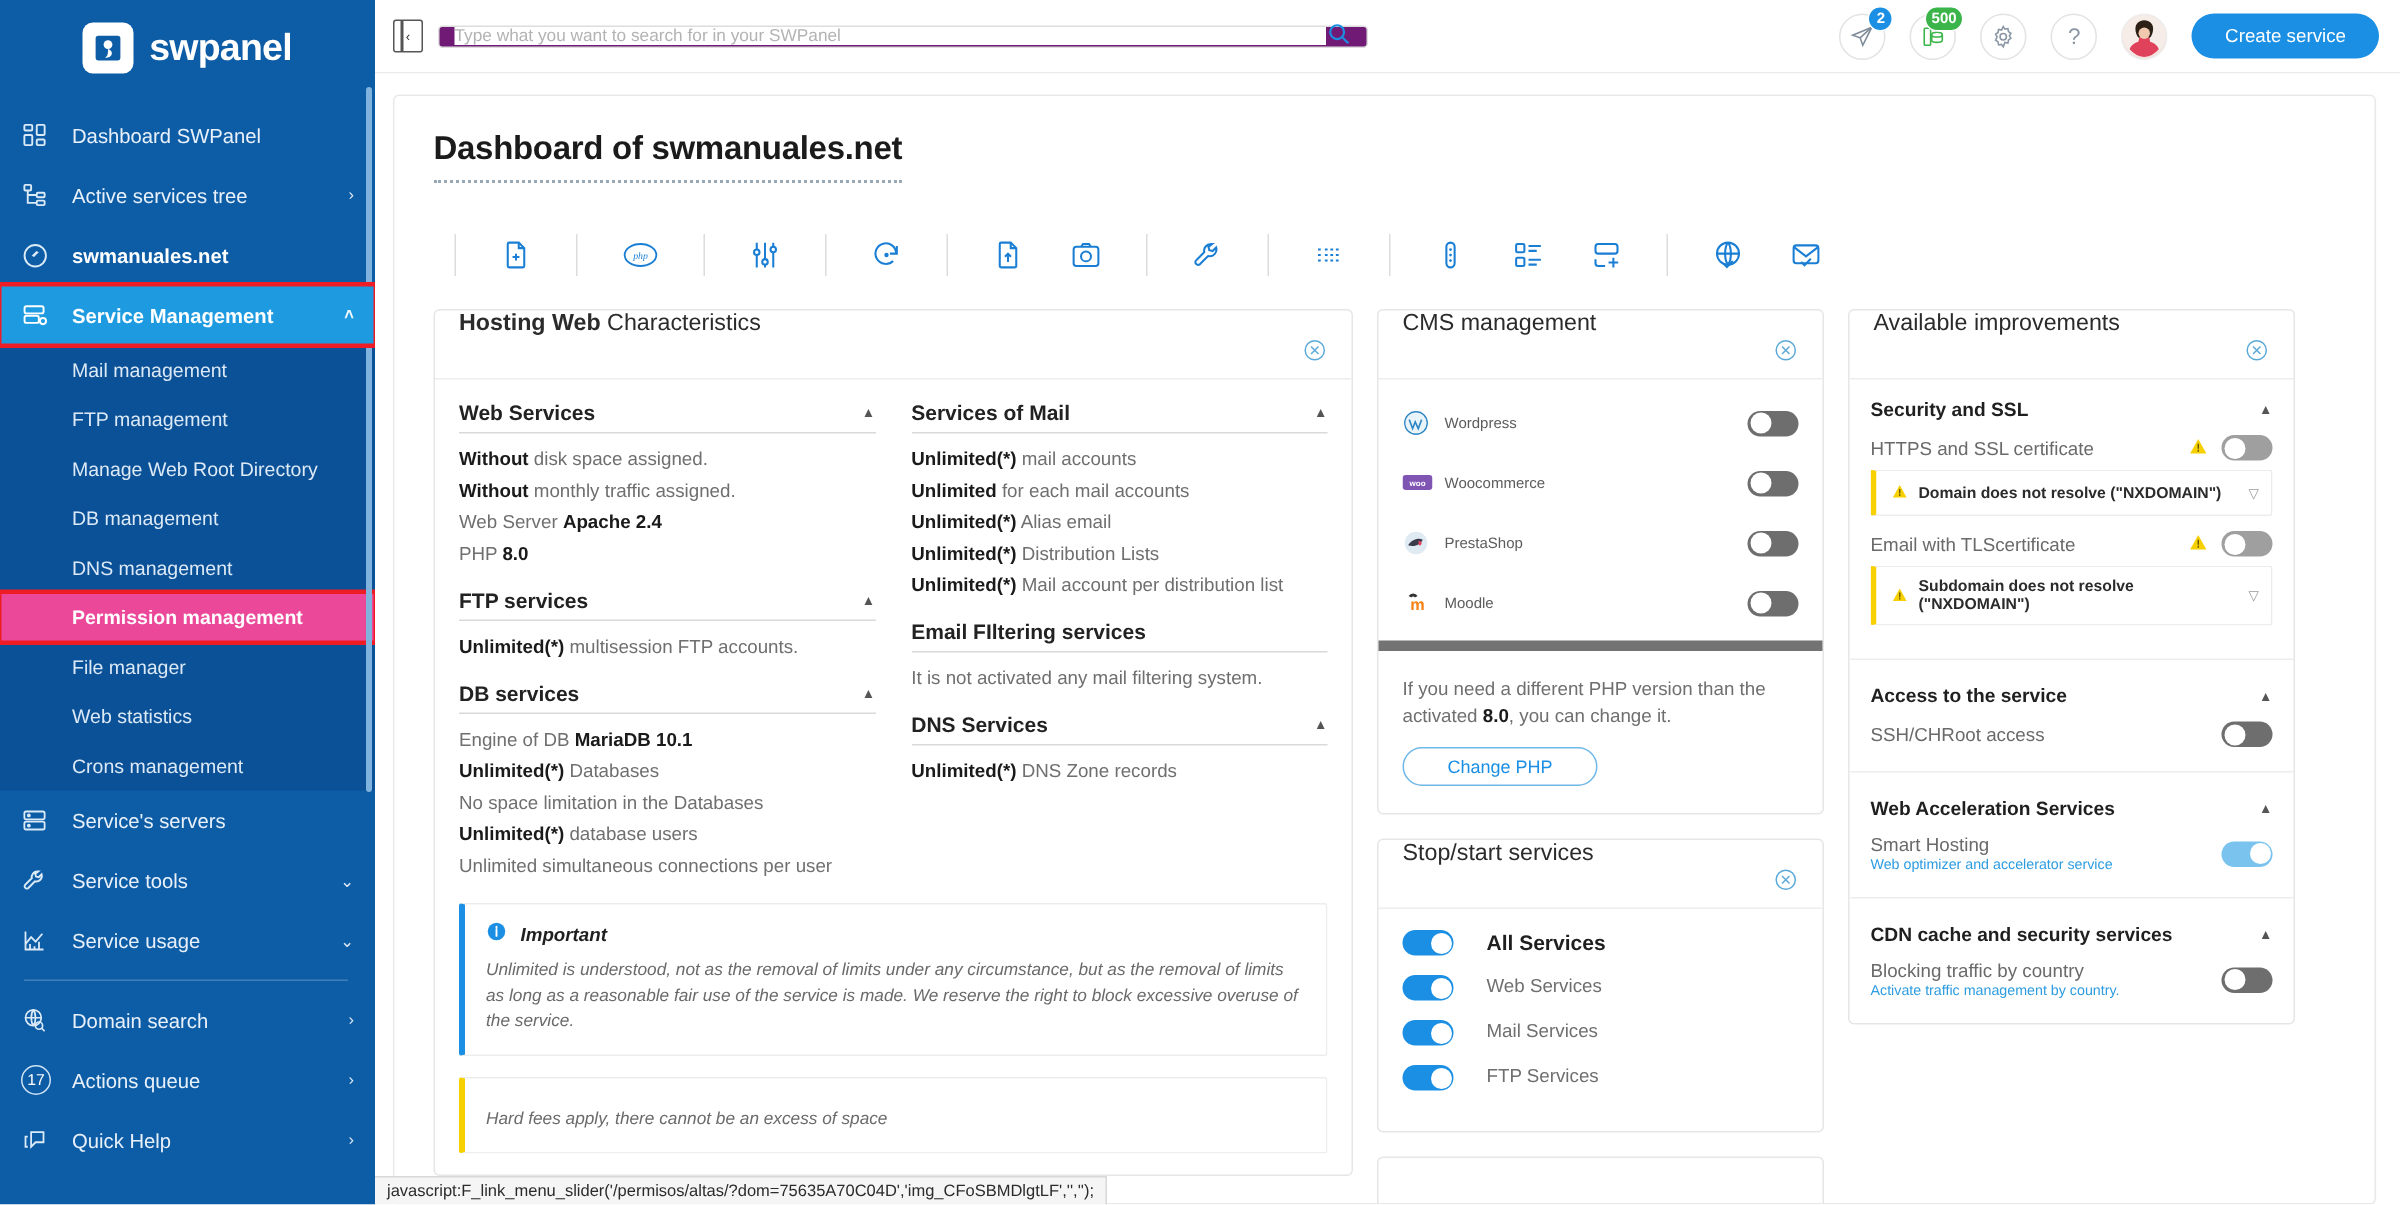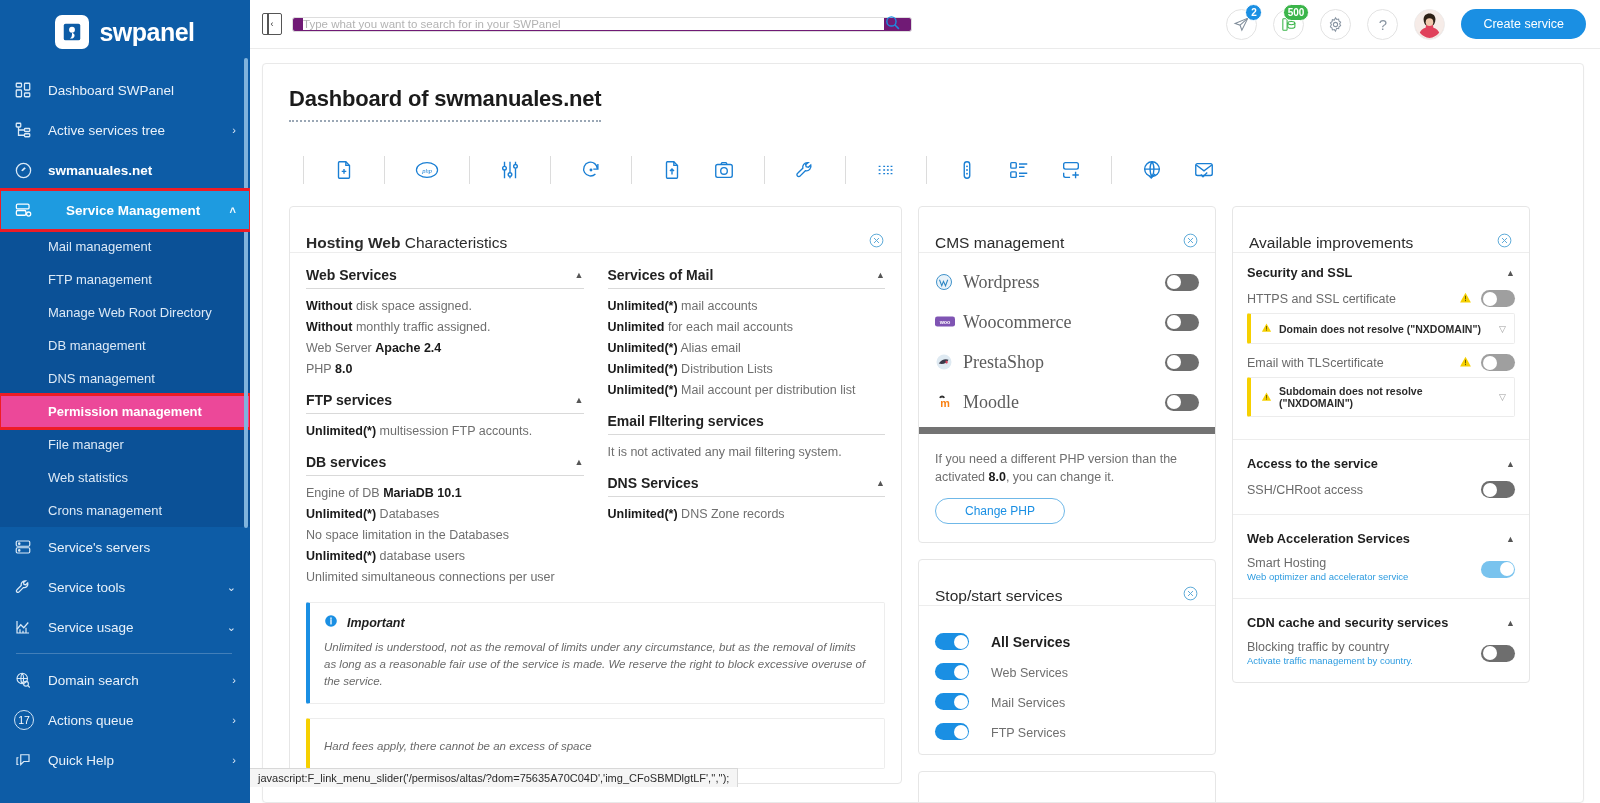--- a/index.html
+++ b/index.html
@@ -43,21 +43,21 @@
   .nav-item.active {
     background: #1e9be0; color: #fff; font-weight: bold;
   }
   .nav-item.active .lbl { font-weight: bold; }
   .nav-sub-wrap { background: #0b5197; }
   .nav-sub {
     display: flex; align-items: center; height: 33px;
     padding-left: 48px; font-size: 13px; color: #dce9f6; cursor: pointer;
   }
   .nav-sub.active { background:#ec4899; color:#fff; font-weight: bold; }
-  .redbox { outline: 3px solid #ee1c25; outline-offset: -1px; gap: 18px; }
+  .redbox { outline: 3px solid #ee1c25; outline-offset: -1px; }
   .nav-divider { height:1px; background: rgba(255,255,255,.22); margin: 6px 18px 6px 16px; }
   .badge-circle {
     width: 20px; height: 20px; border-radius: 50%; border: 1.6px solid #cfe3f5;
     display:flex; align-items:center; justify-content:center; font-size: 10.5px; color:#fff;
   }
   .sb-scroll {
     position:absolute; right: 2px; top: 58px; width: 4px; height: 470px;
     background: #7fb3dd; border-radius: 3px;
   }
 
@@ -121,22 +121,23 @@
   .tb-sep { width: 1px; height: 28px; background: #dcdcdc; margin: 0 14px; }
   .tb-ico { padding: 0 15px; cursor: pointer; display:flex; align-items:center; }
 
   .cols { display: flex; gap: 16px; margin-top: 10px; }
   .col-left { flex: 0 0 613px; }
   .col-mid { flex: 0 0 298px; }
   .col-right { flex: 0 0 298px; }
 
   .panel { border: 1px solid #e6e6e6; border-radius: 4px; background: #fff; margin-bottom: 16px; }
   .panel-head {
-    height: 46px; display: flex; align-items: flex-end; padding: 0 16px;
+    height: 46px; display: flex; align-items: flex-start; padding: 0 16px;
     border-bottom: 1px solid #ededed;
+    flex-direction: column;
   }
   .panel-head h3 { font-size: 15.5px; font-weight: normal; color: #2b2b2b; }
   .panel-head h3 b { font-weight: bold; }
   .panel-head .toggle-ico { margin-left: auto; cursor: pointer; }
   .panel-body { padding: 14px 16px 14px 16px; }
 
   .two-col { display: flex; gap: 24px; }
   .two-col > div { flex: 1; }
 
   .sec-title {
@@ -149,59 +150,59 @@
   .feat b { color: #1a1a1a; }
 
   .note { border-left: 4px solid #1a8fe3; background:#fff; border:1px solid #ededed; border-left:4px solid #1a8fe3;
           padding: 11px 14px 13px 14px; margin-top: 14px; border-radius: 2px; font-style: italic; }
   .note.warn { border-left-color: #f6d000; }
   .note-title { display:flex; align-items:center; gap: 9px; font-size: 12.5px; font-weight: bold; color:#1f1f1f; }
   .note-body { font-size: 11.5px; color:#6a6a6a; line-height: 17px; margin-top: 8px; }
 
   .cms-row { display:flex; align-items:center; height: 30px; margin-bottom: 10px; }
   .cms-ico { width: 28px; display:flex; align-items:center; }
-  .cms-name { font-size: 18px; color: #5c5c5c; flex:1;font-family:Liberation Serif, serif; }
+  .cms-name { font-size: 10px; color: #5c5c5c; flex:1; }
 
   .switch { width: 34px; height: 17px; border-radius: 9px; background: #6e6e6e; position: relative; cursor: pointer; flex:0 0 34px;}
   .switch .knob { position:absolute; top: 1.5px; left: 1.5px; width: 14px; height: 14px; border-radius: 50%; background:#fff; }
   .switch.on { background: #1a8fe3; }
   .switch.on .knob { left: auto; right: 1.5px; }
   .switch.on.light { background: #79c3ee; }
   .switch.off-light { background: #9f9f9f; }
 
   .php-note { border-top: 7px solid #737373; margin: 4px -16px 0 -16px; padding: 16px 16px 4px 16px; }
   .php-note p { font-size: 12.5px; color: #6f6f6f; line-height: 18px; }
   .php-note p b { color: #1a1a1a; }
   .change-php {
     margin-top: 12px; width: 130px; height: 26px; border-radius: 14px; border:1px solid #6fb8e8;
     background:#fff; color:#1a8fe3; font-size: 12px; cursor:pointer; font-family:"Liberation Sans", sans-serif;
   }
 
-  .ss-row { display:flex; align-items:flex-end; height: 30px; }
+  .ss-row { display:flex; align-items:flex-start; height: 30px; }
   .ss-row .switch { margin-right: 22px; }
   .ss-label { font-size: 12.5px; color: #6f6f6f; }
   .ss-label.strong { font-size: 14px; font-weight: bold; color: #1f1f1f; }
 
   .imp-sec { padding: 12px 14px; border-bottom: 1px solid #ededed; }
   .imp-sec-title { display:flex; align-items:center; font-size: 12.8px; font-weight:bold; color:#1f1f1f; margin-bottom: 10px; }
   .imp-sec-title .caret { margin-left:auto; font-size:9px; color:#555; cursor:pointer;}
   .imp-row { display:flex; align-items:center; margin-bottom: 4px; }
   .imp-name { font-size: 12.5px; color: #6a6a6a; flex:1; }
   .imp-name .sub { display:block; font-size: 9.5px; color:#2e9ce0; margin-top:1px; }
   .imp-warn { color: #f0c300; margin-right: 9px; font-size: 13px; }
   .alertbar {
     border-left: 4px solid #f6d000; background:#fff; border:1px solid #ececec; border-left:4px solid #f6d000;
     display:flex; align-items:center; padding: 7px 8px 7px 10px; margin: 6px 0 10px 0; border-radius:2px;
   }
   .alertbar .txt { font-size: 10.5px; font-weight:bold; color:#2b2b2b; flex:1; margin-left:7px;}
   .alertbar .dn { color:#9a9a9a; font-size: 9px; }
 
   
   .statusbar {
-    position: absolute; left: 0; bottom: 16px; height: 19px; background: #f5f5f5;
+    position: absolute; left: 0; bottom: 0; height: 19px; background: #f5f5f5;
     border-top: 1px solid #d8d8d8; border-right: 1px solid #d8d8d8;
     font-size: 11px; color: #2b2b2b; display: flex; align-items: center;
     padding: 0 8px; z-index: 50; white-space: nowrap;
   }
 </style>
 </head>
 <body>
 
 <div class="app">
 

